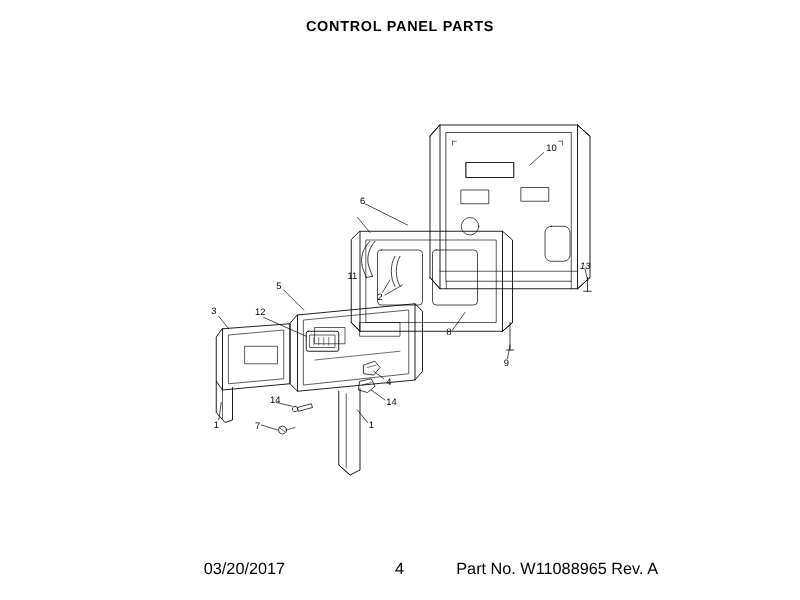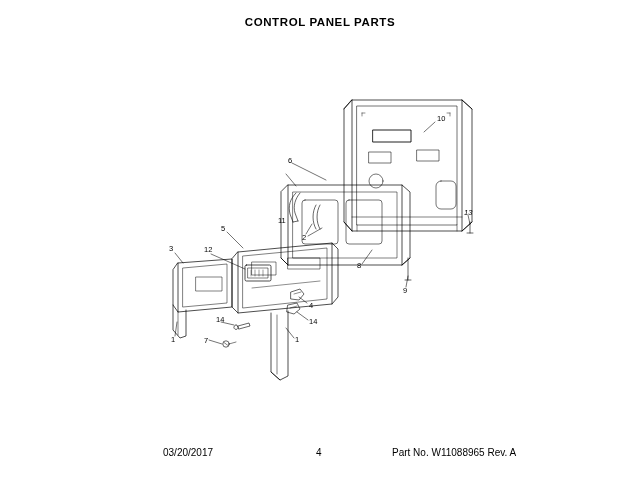--- a/index.html
+++ b/index.html
@@ -33,28 +33,28 @@
   }
   #diagram {
     position: absolute;
     top: 0;
     left: 0;
     width: 640px;
     height: 480px;
   }
   .footer-text {
     position: absolute;
-    font-size: 10px;
+    font-size: 13px;
     font-family: "Liberation Sans", sans-serif;
     color: #000;
     white-space: nowrap;
   }
   #footer-date { left: 163px; top: 447px; }
   #footer-page { left: 316px; top: 447px; }
-  #footer-part { left: 392px; top: 447px; text-align: right; }
+  #footer-part { left: 365px; top: 447px; text-align: right; }
   .callout {
     position: absolute;
     font-size: 7.5px;
     font-family: "Liberation Sans", sans-serif;
     color: #000;
     white-space: nowrap;
     line-height: 1;
   }
 </style>
 </head>

